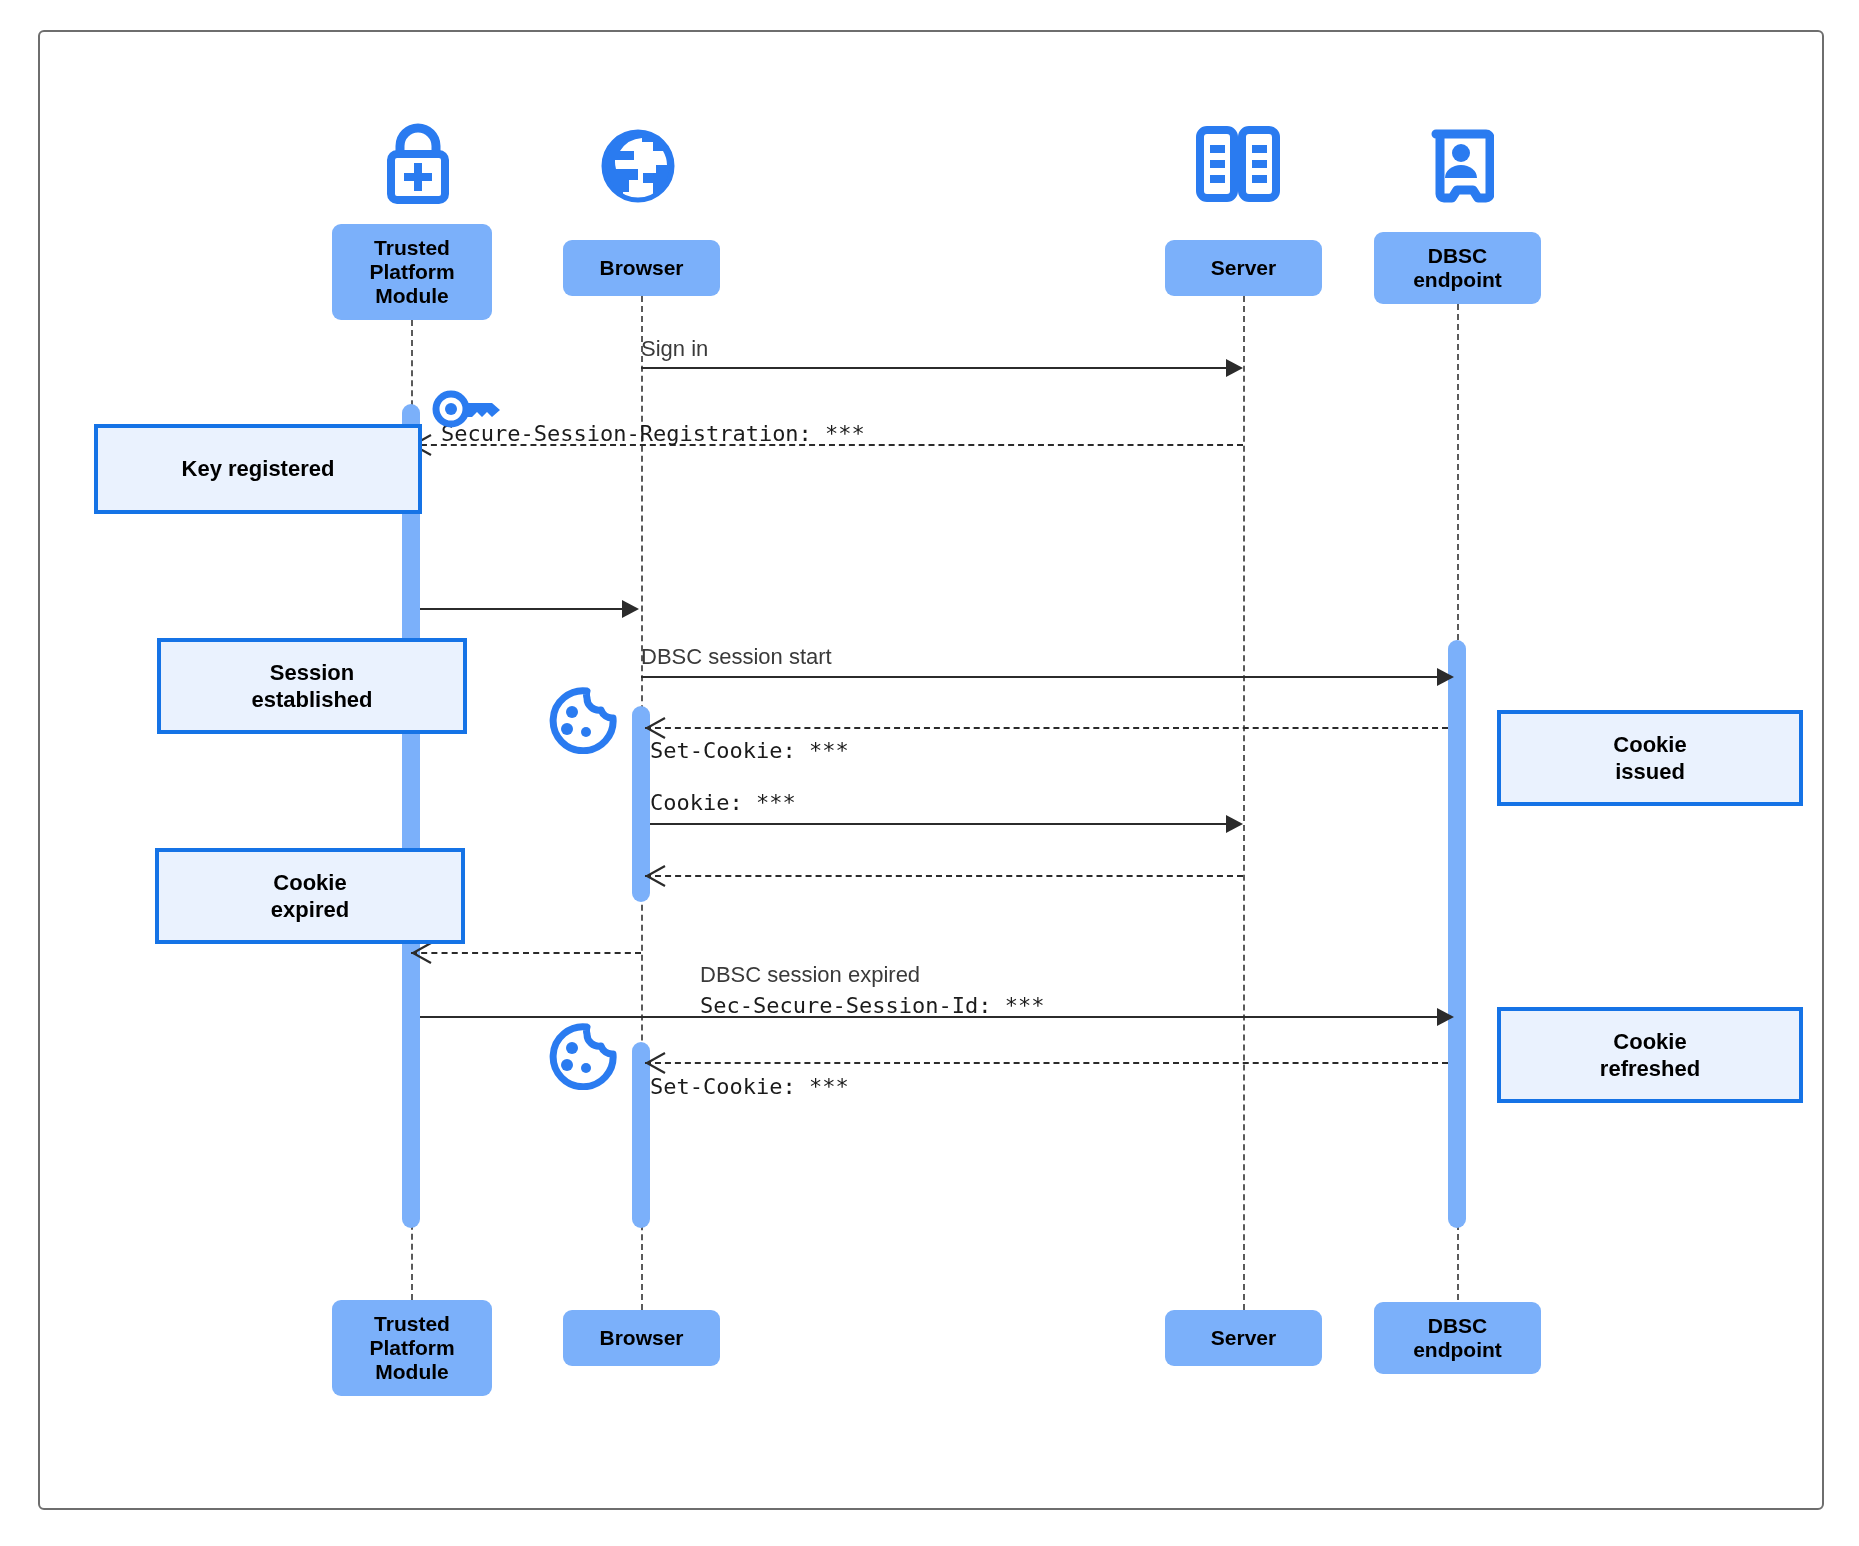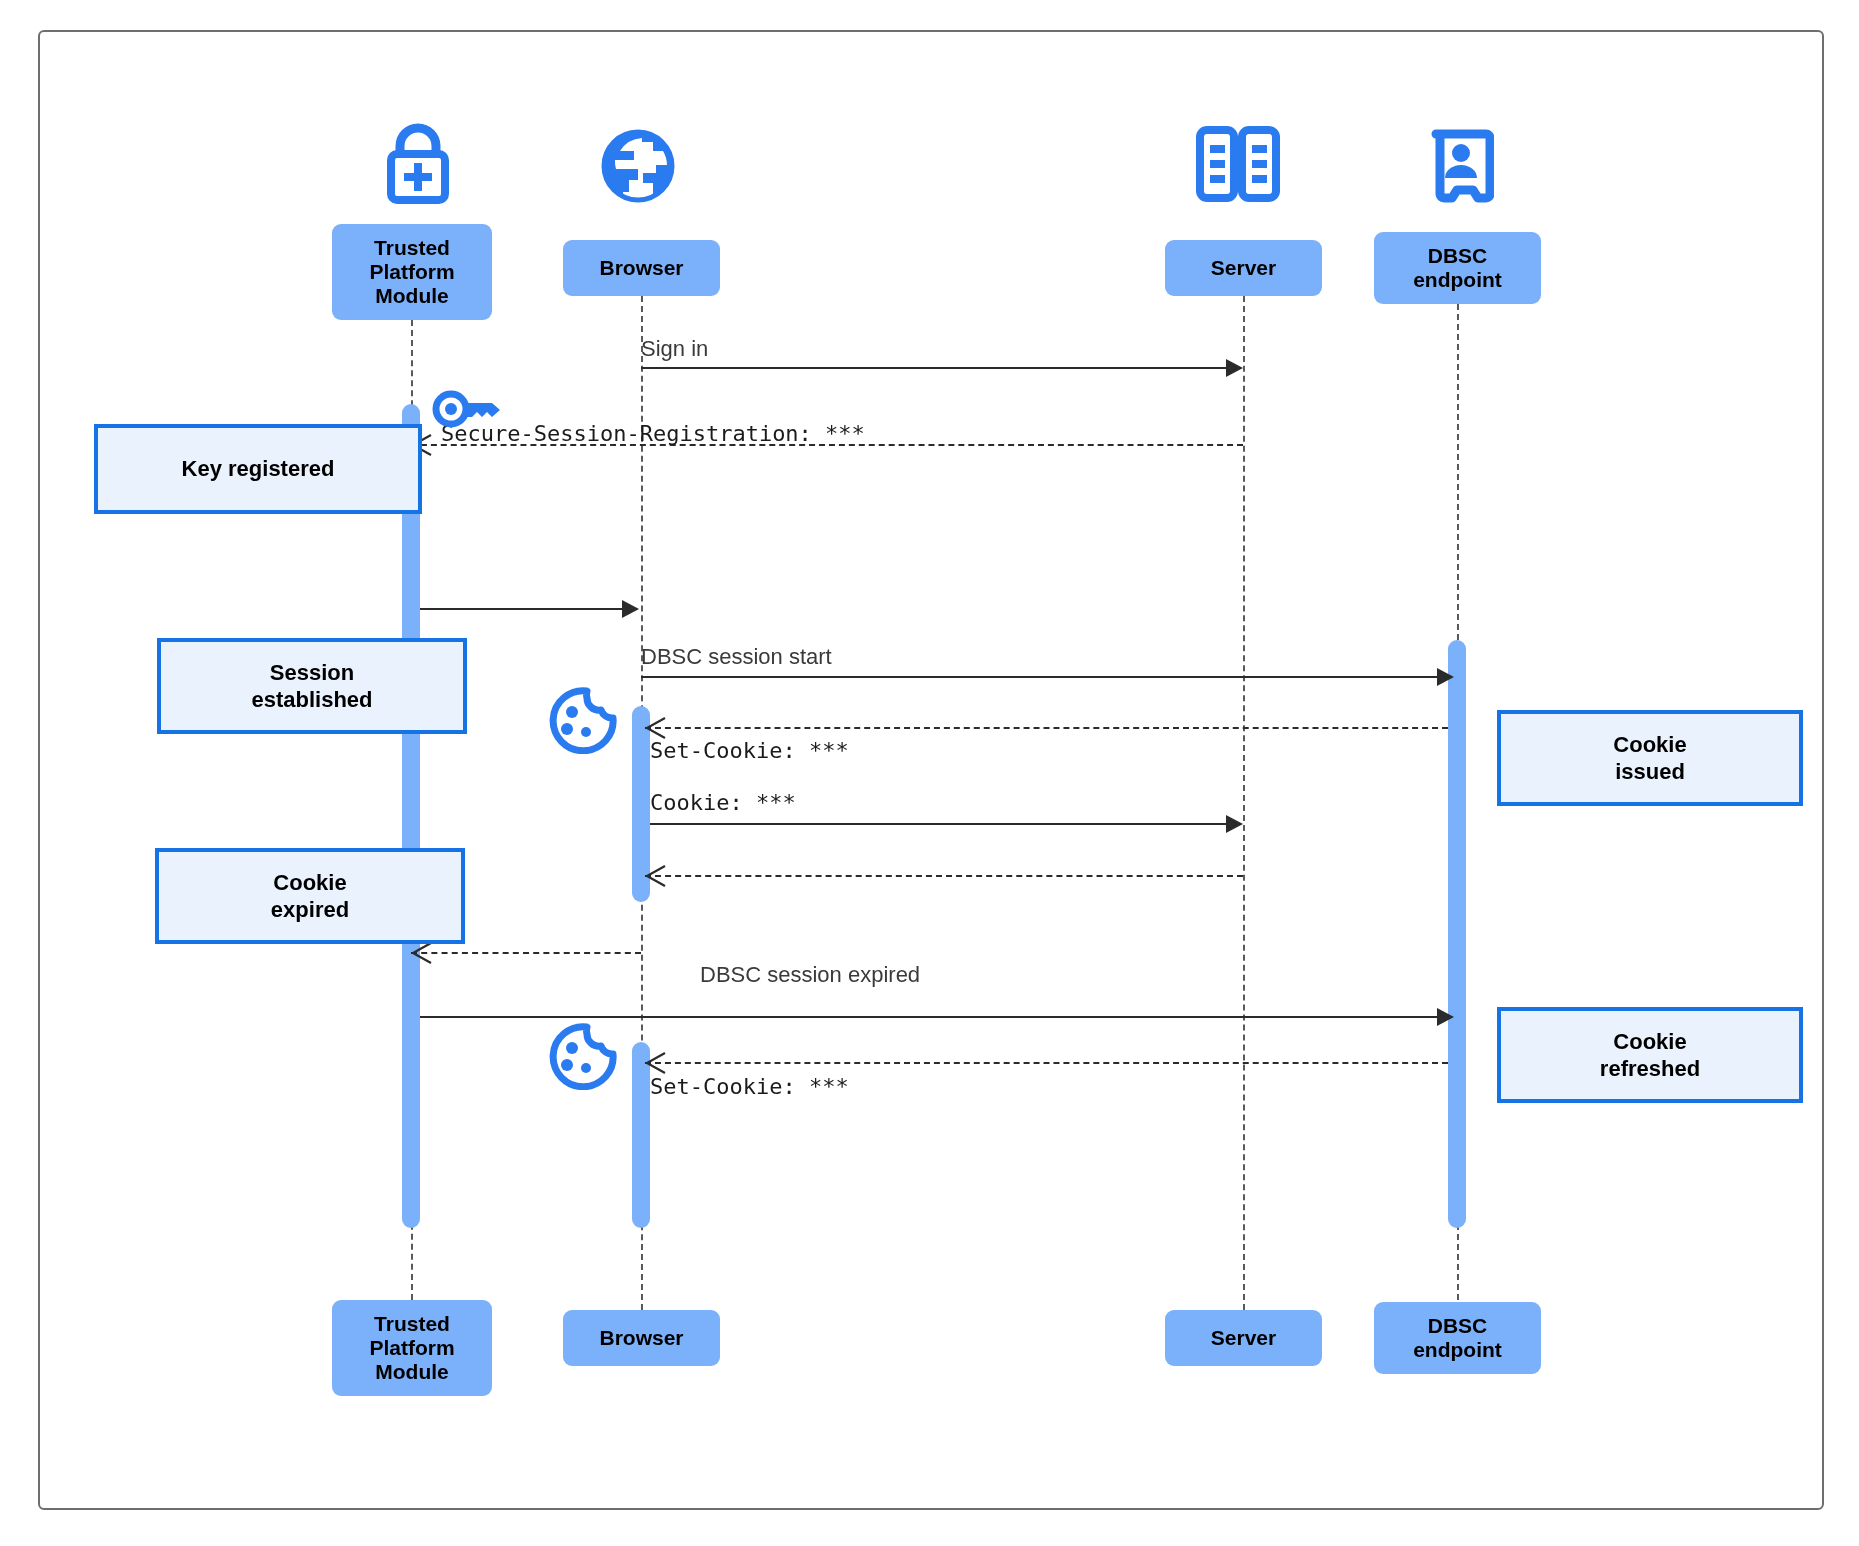--- a/index.html
+++ b/index.html
@@ -177,20 +177,21 @@
   </div>
 
   <div class="msgline dash" style="left:411px;top:952px;width:230px;"></div>
   <div class="arrow-open" style="left:411px;top:942px;">
     <svg width="24" height="24" viewBox="0 0 24 24">
         <path d="M20 1 L2 11 L20 21" fill="none" stroke="#2b2b2b" stroke-width="2.2"></path>
       </svg>
   </div>
 
   <div class="msglabel stack" style="left:700px;top:960px;width:700px;">DBSC session expired</div>
+  <div class="msglabel mono" style="left:700px;top:993px;width:700px;">Sec-Secure-Session-Id: ***</div>
   <div class="msgline" style="left:420px;top:1016px;width:1021px;"></div>
   <div class="arrow-solid right" style="left:1437px;top:1008px;"></div>
 
   <div class="msgline dash" style="left:645px;top:1062px;width:803px;"></div>
   <div class="arrow-open" style="left:645px;top:1052px;">
     <svg width="24" height="24" viewBox="0 0 24 24">
         <path d="M20 1 L2 11 L20 21" fill="none" stroke="#2b2b2b" stroke-width="2.2"></path>
       </svg>
   </div>
   <div class="msglabel mono" style="left:650px;top:1074px;width:800px;">Set-Cookie: ***</div>

